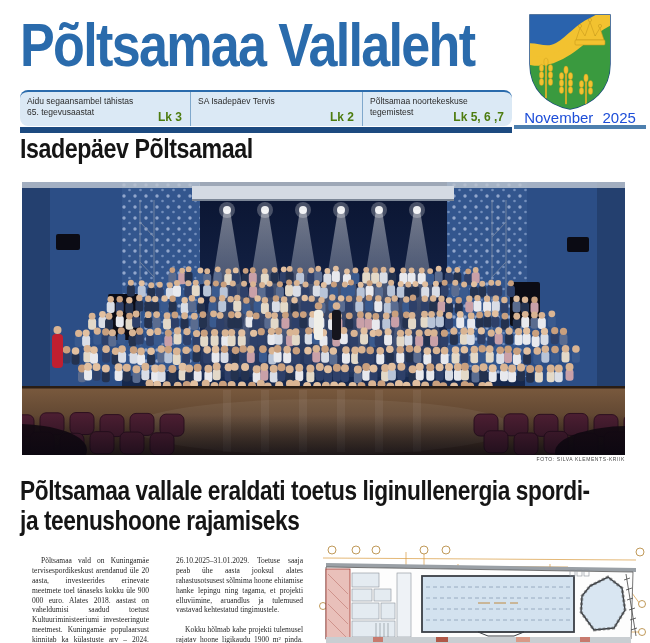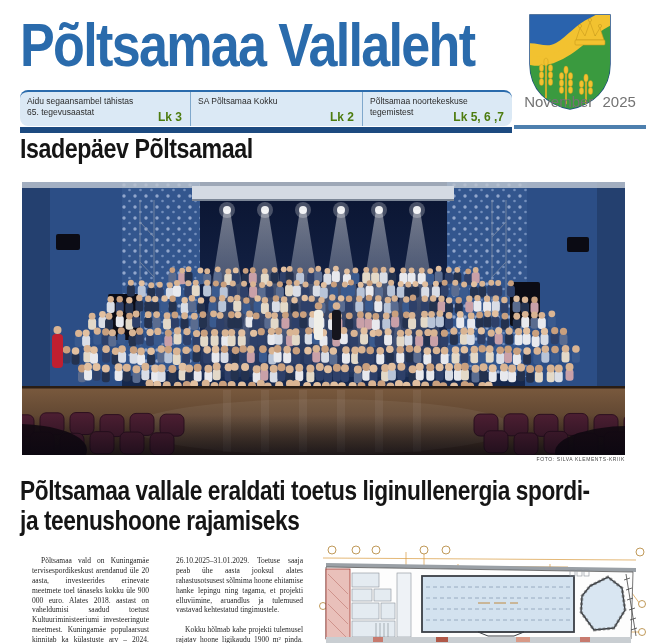--- a/index.html
+++ b/index.html
@@ -24,22 +24,22 @@
   .teaser{position:relative;height:100%;box-sizing:border-box;padding:4px 7px 2px 7px;}
   .teaser+.teaser{border-left:1px solid #7fa8cc;}
   .teaser .t-text{font-size:8.5px;line-height:1.3;color:#2b2b2b;max-width:115px;}
   .teaser .t-page{
     position:absolute;right:8px;bottom:2px;
     font-size:12px;font-weight:bold;color:#4d7c0f;
   }
   .t1{width:170px;} .t2{width:172px;} .t3{width:150px;}
   .rule-navy{position:absolute;left:20px;top:127px;width:492px;height:6px;background:#1c4a80;}
   .issue-date{
-    position:absolute;left:512px;top:93px;width:136px;text-align:center;
-    font-size:15px;color:#737373;word-spacing:5px;white-space:nowrap;
+    position:absolute;left:512px;top:109px;width:136px;text-align:center;
+    font-size:15px;color:#1d4ed8;word-spacing:5px;white-space:nowrap;
   }
   .rule-date{position:absolute;left:514px;top:125px;width:132px;height:4px;background:#4d7fae;}
   
   .headline1{
     position:absolute;left:20px;top:134px;
     font-size:27px;font-weight:bold;color:#151515;letter-spacing:-0.5px;
     transform:scaleX(0.86);transform-origin:left top;white-space:nowrap;
   }
   .headline2{
     position:absolute;left:20px;top:477px;
@@ -123,21 +123,21 @@
       </g>
     </g>
   </svg>
 
   <div class="teaser-bar">
     <div class="teaser t1">
       <div class="t-text">Aidu segaansambel tähistas 65. tegevusaastat</div>
       <div class="t-page">Lk 3</div>
     </div>
     <div class="teaser t2">
-      <div class="t-text">SA Põltsamaa Kokku</div>
+      <div class="t-text">SA Isadepäev Tervis</div>
       <div class="t-page">Lk 2</div>
     </div>
     <div class="teaser t3">
       <div class="t-text">Põltsamaa noortekeskuse tegemistest</div>
       <div class="t-page">Lk 5, 6 ,7</div>
     </div>
   </div>
   <div class="rule-navy"></div>
   <div class="issue-date">November 2025</div>
   <div class="rule-date"></div>

